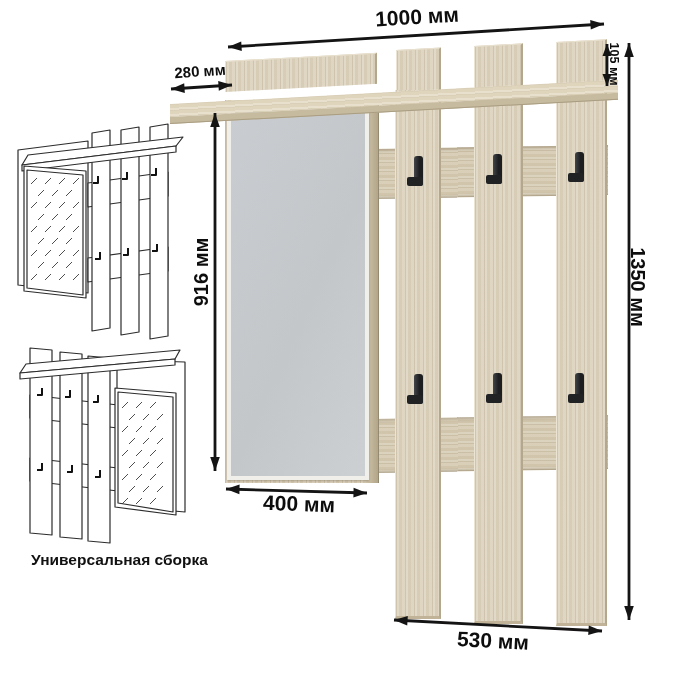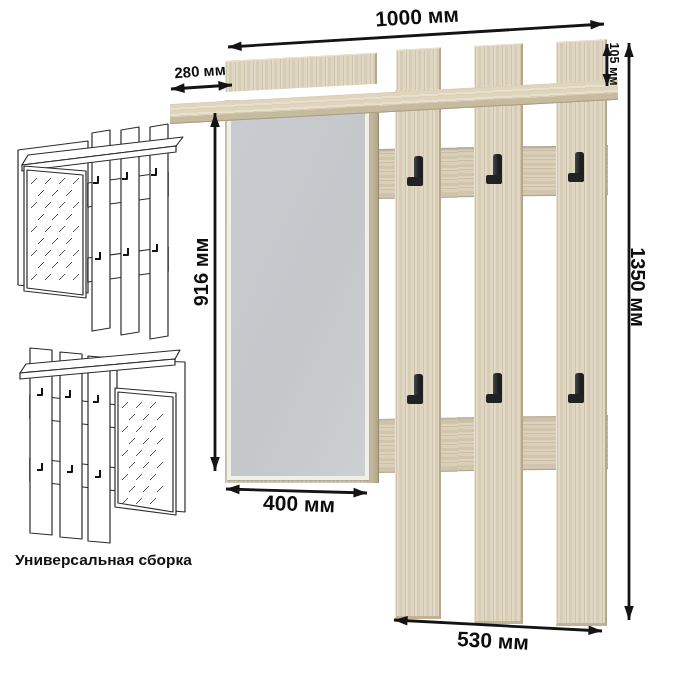--- a/index.html
+++ b/index.html
@@ -75,21 +75,21 @@
   #dim-lines polygon{fill:#141414;}
 
   
   .thumb{position:absolute;}
   #thumb-left{left:10px;top:120px;}
   #thumb-right{left:12px;top:340px;}
   .thumb path,.thumb polygon,.thumb line{stroke:#2c2c2c;stroke-width:1.2;fill:#ffffff;stroke-linejoin:round;}
   .thumb .hk{stroke:#111;stroke-width:2;fill:none;}
   .thumb .hatchline{stroke:#3a3a3a;stroke-width:0.9;}
 
-  #caption{position:absolute;left:15px;top:551px;width:195px;text-align:left;
+  #caption{position:absolute;left:22px;top:551px;width:195px;text-align:center;
     font-size:15.5px;font-weight:bold;color:#111;}
 </style>
 </head>
 <body>
 
 <div id="screen">
 
   <div id="main-render">
 
     <div class="panel-top-wide wood-v skew"></div>

